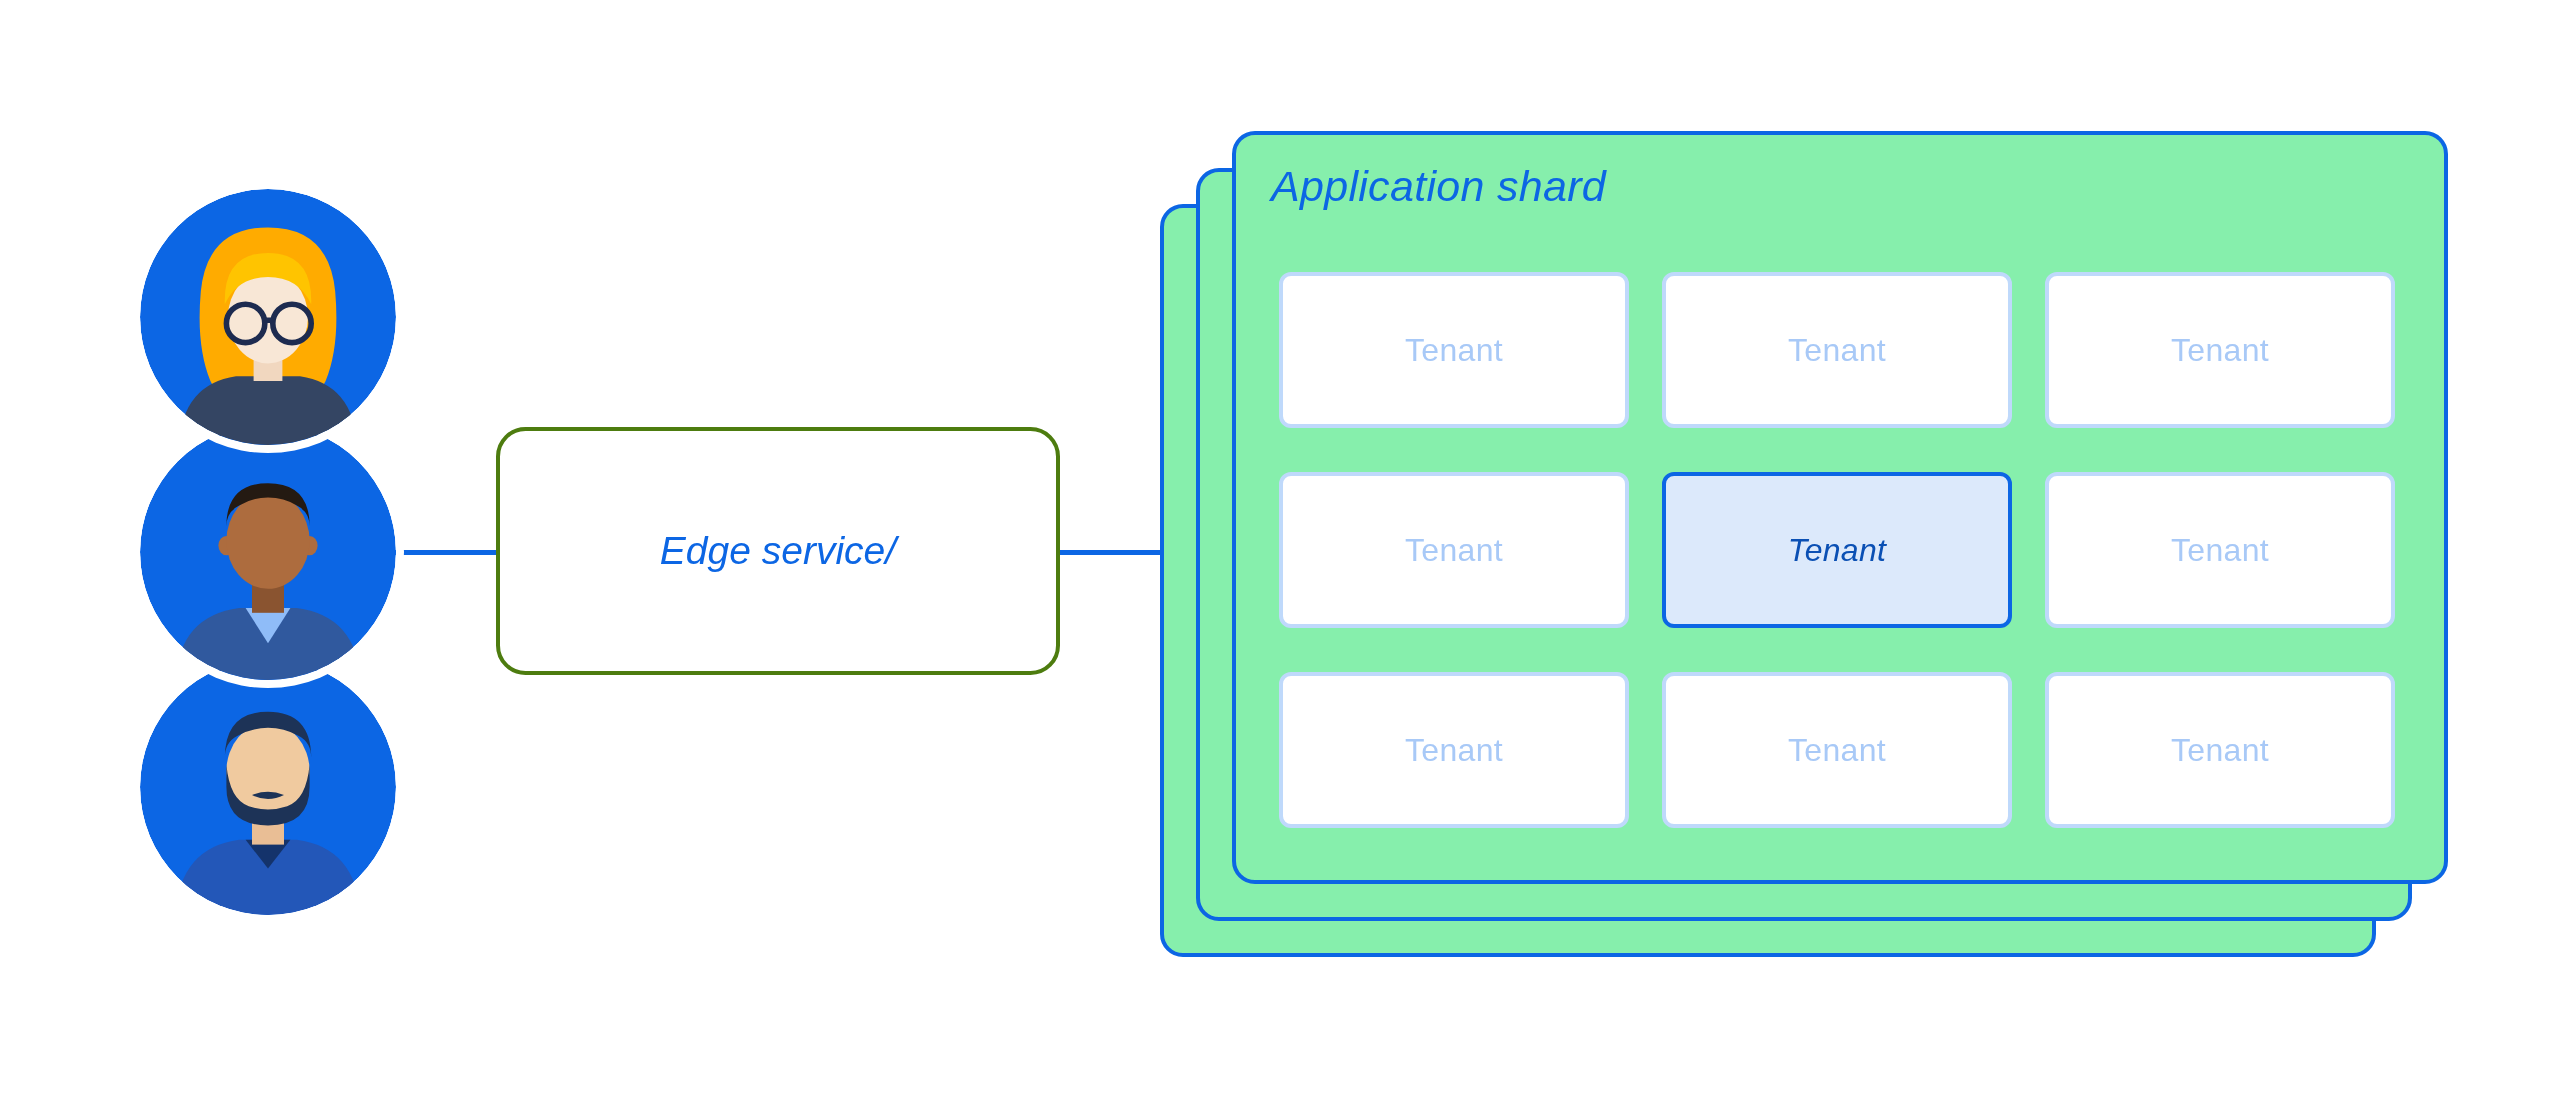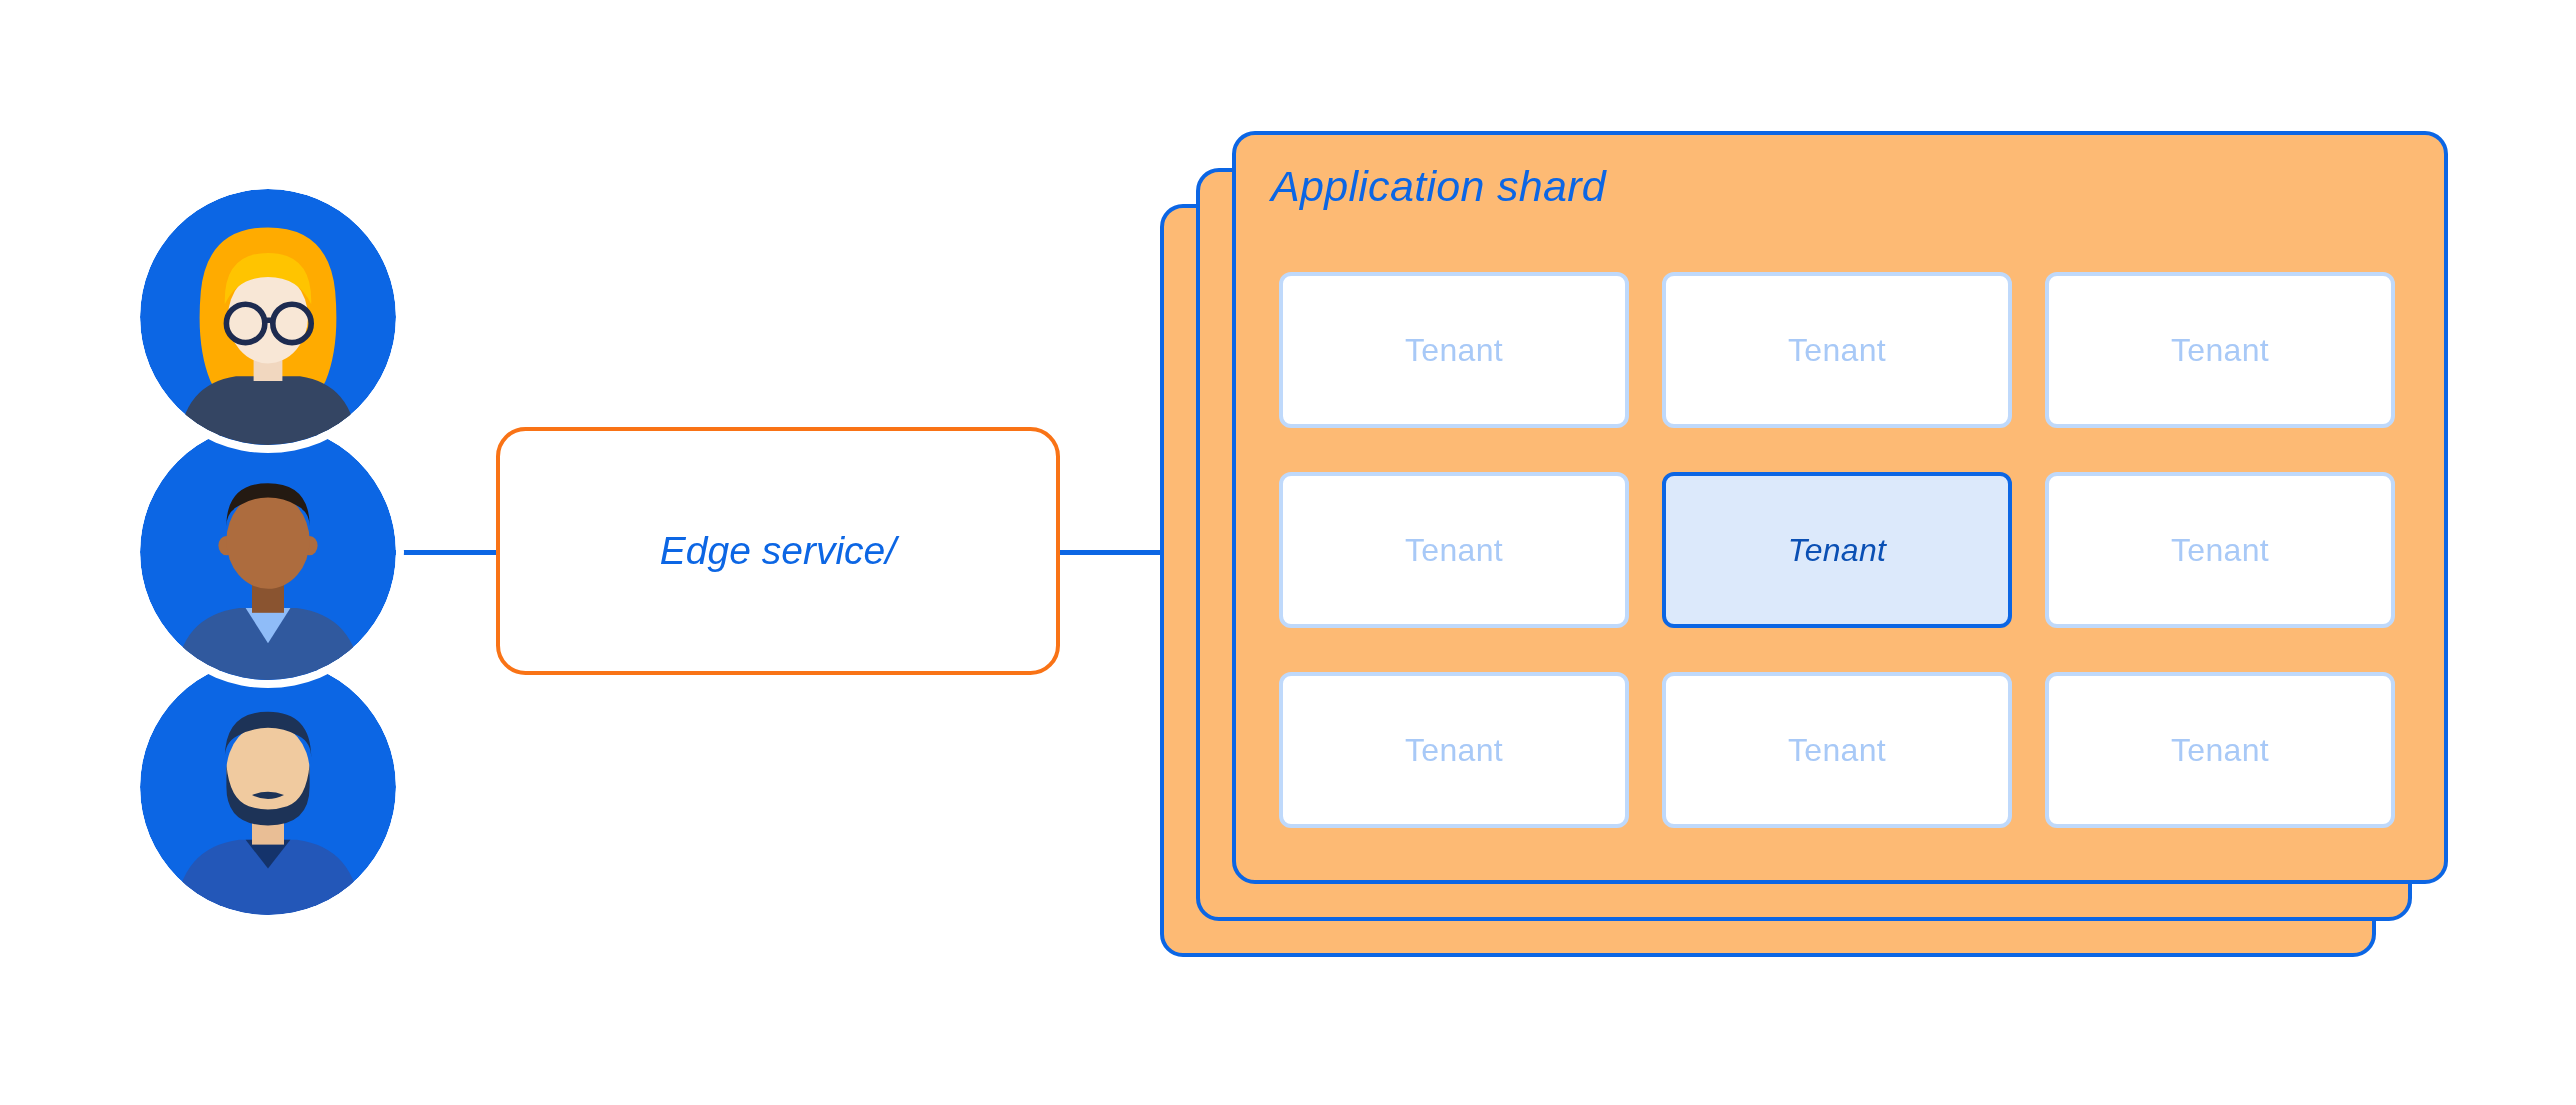--- a/index.html
+++ b/index.html
@@ -26,34 +26,34 @@
   
   .connector { position: absolute; height: 4.7px; background: #0C66E4; top: 550px; }
   .connector-1 { left: 393px; width: 103px; }
   .connector-2 { left: 1059px; width: 104px; }
 
   
   .edge-box {
     position: absolute; left: 496px; top: 427px;
     width: 564px; height: 248px;
     background: #ffffff;
-    border: 4px solid #f97316;
+    border: 4px solid #4d7c0f;
     border-radius: 29.5px;
     display: flex; flex-direction: column;
     align-items: center; justify-content: center;
     color: #0C66E4;
     font-size: 39px; font-style: italic; font-weight: 500;
     line-height: 1.48;
     z-index: 4;
   }
 
   
   .card {
     position: absolute; width: 1216px; height: 753px;
-    background: #fdba74;
+    background: #86efac;
     border: 4px solid #0C66E4;
     border-radius: 23px;
   }
   .card-back-2 { left: 1160px; top: 204px; z-index: 1; }
   .card-back-1 { left: 1196px; top: 168px; z-index: 2; }
   .card-front  { left: 1232px; top: 131px; z-index: 3; }
 
   .shard-title {
     position: absolute; left: 35px; top: 27px;
     color: #0C66E4;

